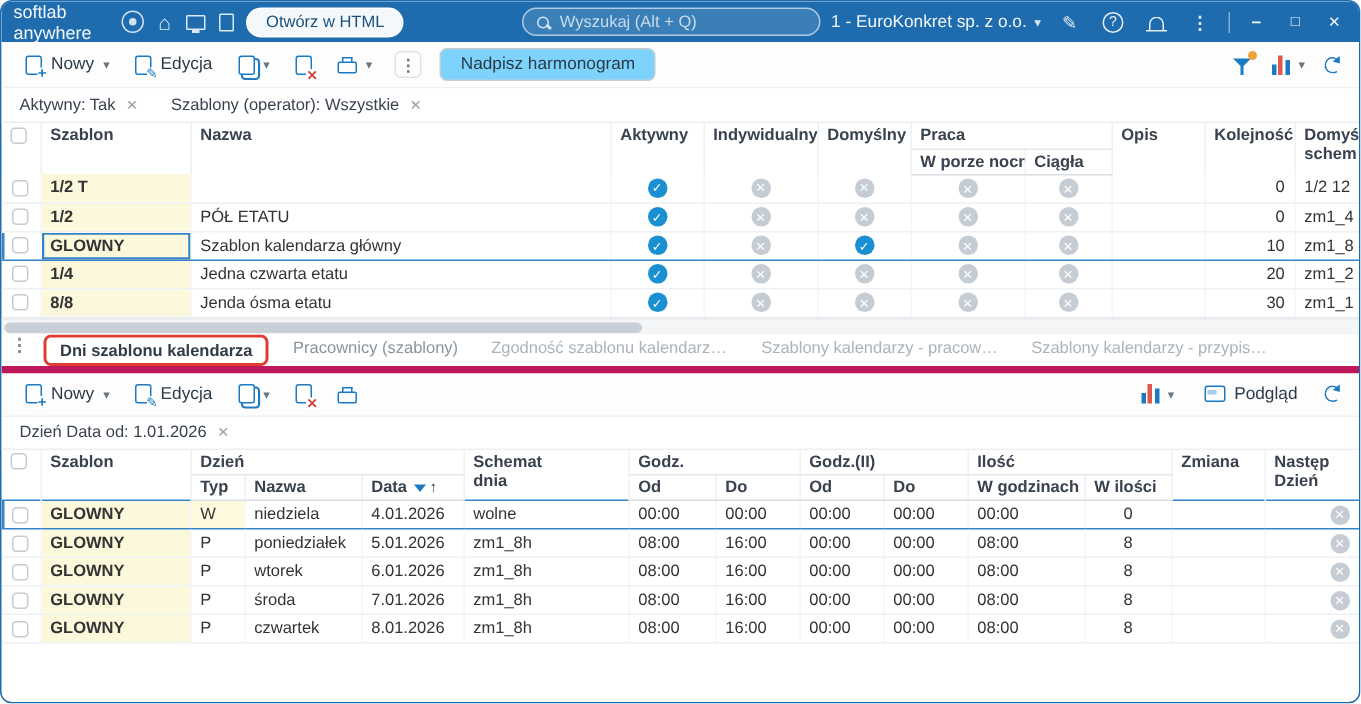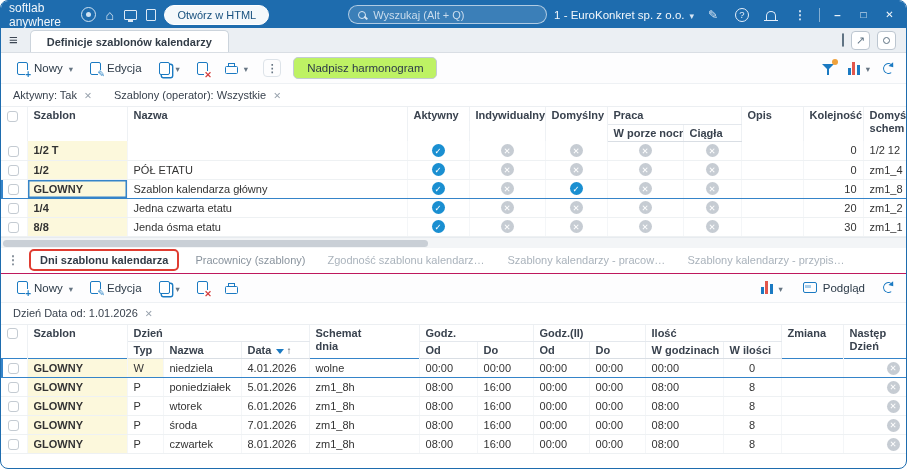--- a/index.html
+++ b/index.html
@@ -54,21 +54,21 @@
   .caret::after{content:"▾";font-size:8.5px;color:#667583}
   .doc{width:11px;height:13px;border:1.4px solid #1b7ac2;border-radius:2px;position:relative;background:#fff;flex:0 0 auto}
   .doc.plus::after{content:"+";position:absolute;right:-4px;bottom:-5px;color:#1b7ac2;font-weight:bold;font-size:10px;line-height:9px;background:#fff}
   .doc.penb::after{content:"✎";position:absolute;right:-5px;bottom:-4px;color:#1b7ac2;font-size:9px;background:#fff;line-height:8px}
   .doc.copy{box-shadow:2.5px 2.5px 0 -0.5px #fff,2.5px 2.5px 0 0.9px #1b7ac2}
   .doc.del::after{content:"✕";position:absolute;right:-5px;bottom:-5px;color:#d43f3f;font-weight:bold;font-size:9px;line-height:8px;background:#fff}
   .printer{width:13px;height:8px;border:1.4px solid #1b7ac2;border-radius:1.5px;position:relative;margin-top:4px}
   .printer::before{content:"";position:absolute;left:2.5px;top:-4px;width:5px;height:3px;border:1.4px solid #1b7ac2;border-bottom:none}
   .vdots{display:inline-flex;align-items:center;justify-content:center;width:18px;height:18px;border:1px solid #dde3e9;border-radius:4px;color:#667583;font-weight:bold;margin:0 5px}
   .vdots::after{content:"⋮"}
-  .obtn{border:1px solid #c3cbd4;border-radius:5px;padding:4px 13px;font-size:11.5px;color:#2c3a48;background:#bef264;white-space:nowrap;margin-left:4px}
+  .obtn{border:1px solid #c3cbd4;border-radius:5px;padding:4px 13px;font-size:11.5px;color:#2c3a48;background:#7dd3fc;white-space:nowrap;margin-left:4px}
   .tool-right{margin-left:auto;display:flex;align-items:center;gap:11px;padding-right:3px}
   .funnel{position:relative;width:13px;height:13px}
   .funnel::before{content:"";position:absolute;left:0;top:2px;border-left:6.5px solid transparent;border-right:6.5px solid transparent;border-top:6px solid #1b7ac2}
   .funnel::after{content:"";position:absolute;left:5.5px;top:7px;width:2px;height:6px;background:#1b7ac2}
   .funnel .dot{position:absolute;right:-3px;top:-3px;width:6px;height:6px;border-radius:50%;background:#f0a23c}
   .bars{display:inline-flex;align-items:flex-end;gap:1.5px;height:13px}
   .bars i{width:3px;display:block}
   .bars i:nth-child(1){height:7px;background:#1b7ac2}
   .bars i:nth-child(2){height:13px;background:#e2574c}
   .bars i:nth-child(3){height:10px;background:#1b7ac2}
@@ -108,21 +108,21 @@
   .sortup{color:#39424e;font-size:10px}
   .sortup::after{content:"↑"}
   .funnel-sm{display:inline-block;width:0;height:0;border-left:4px solid transparent;border-right:4px solid transparent;border-top:5px solid #1b7ac2;margin:0 2px}
   .hdr2line div{line-height:13px}
 
   
   .hscroll{height:11px;flex:0 0 11px;background:#f3f5f7;border-top:1px solid #e7ebef;position:relative}
   .hthumb{position:absolute;left:2px;top:2px;height:7px;width:47%;background:#c9cfd6;border-radius:4px}
 
   
-  .subtabs{height:26px;flex:0 0 26px;display:flex;align-items:center;background:#fff;border-bottom:1px solid #be185d;padding:0 6px;gap:10px}
+  .subtabs{height:26px;flex:0 0 26px;display:flex;background:#fff;border-bottom:5px solid #be185d;padding:0 6px;gap:10px}
   .drag-handle{color:#7a8590;font-weight:bold;font-size:12px}
   .drag-handle::after{content:"⋮"}
   .stab{color:#8a949e;white-space:nowrap;overflow:hidden;text-overflow:ellipsis;padding:3px 6px}
   .stab.active{color:#323c47;font-weight:600;border:2px solid #e03c31;border-radius:5px;padding:3px 9px}
   .stab.dim{color:#aab3bc;max-width:170px}
 
   .grid-lower-wrap{flex:1;overflow:hidden}
 </style>
 </head>
 <body>
@@ -159,33 +159,20 @@
           <span class="bell"></span>
         </span>
       <span class="tbi kebab"></span>
       <span class="tb-sep"></span>
       <span class="wc min"></span>
       <span class="wc max"></span>
       <span class="wc close"></span>
     </div>
   </div>
 
-  <div class="tabbar">
-    <span class="hamburger"></span>
-    <div class="mtab">
-      <span>Definicje szablonów kalendarzy</span>
-    </div>
-    <div class="tab-icons">
-      <span><span class="panelico"></span></span>
-      <span class="sqico exportg"></span>
-      <span class="sqico">
-          <span class="sun"></span>
-        </span>
-    </div>
-  </div>
 
   <div class="toolbar">
     <span class="tbtn">
         <span class="doc plus"></span>
         <span>Nowy</span>
         <span class="caret"></span>
       </span>
     <span class="tbtn">
         <span class="doc penb"></span>
         <span>Edycja</span>

